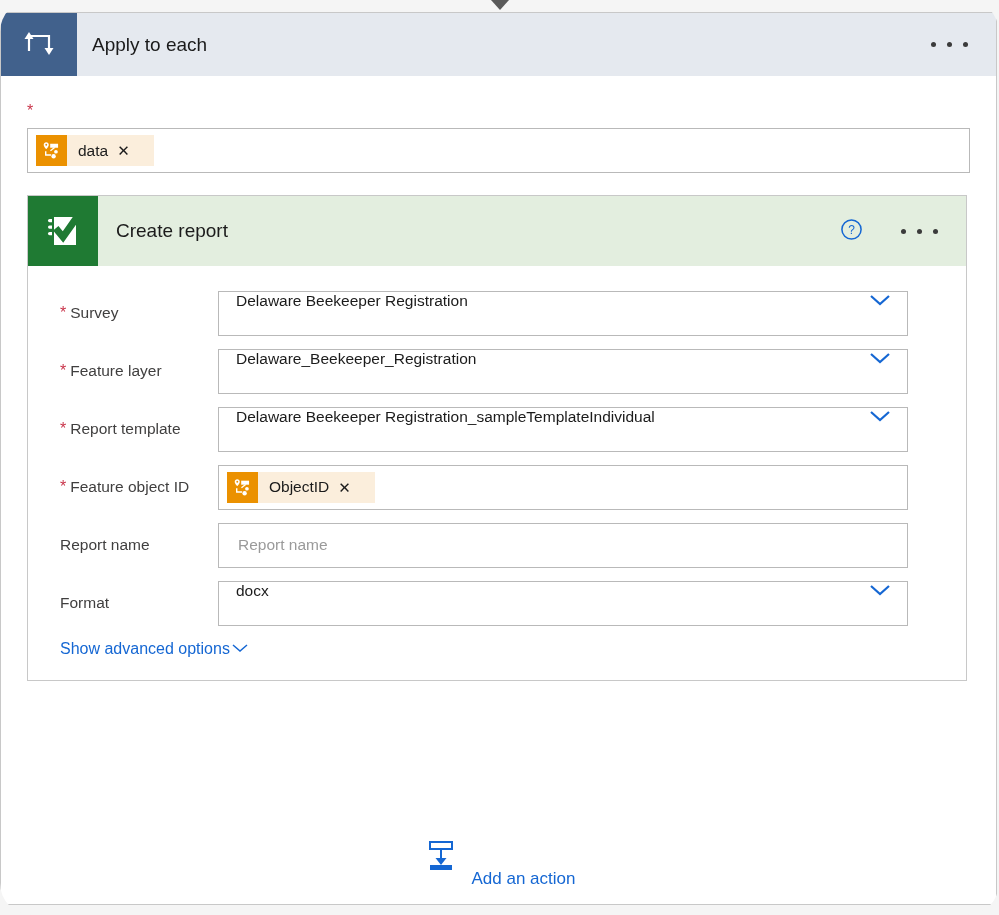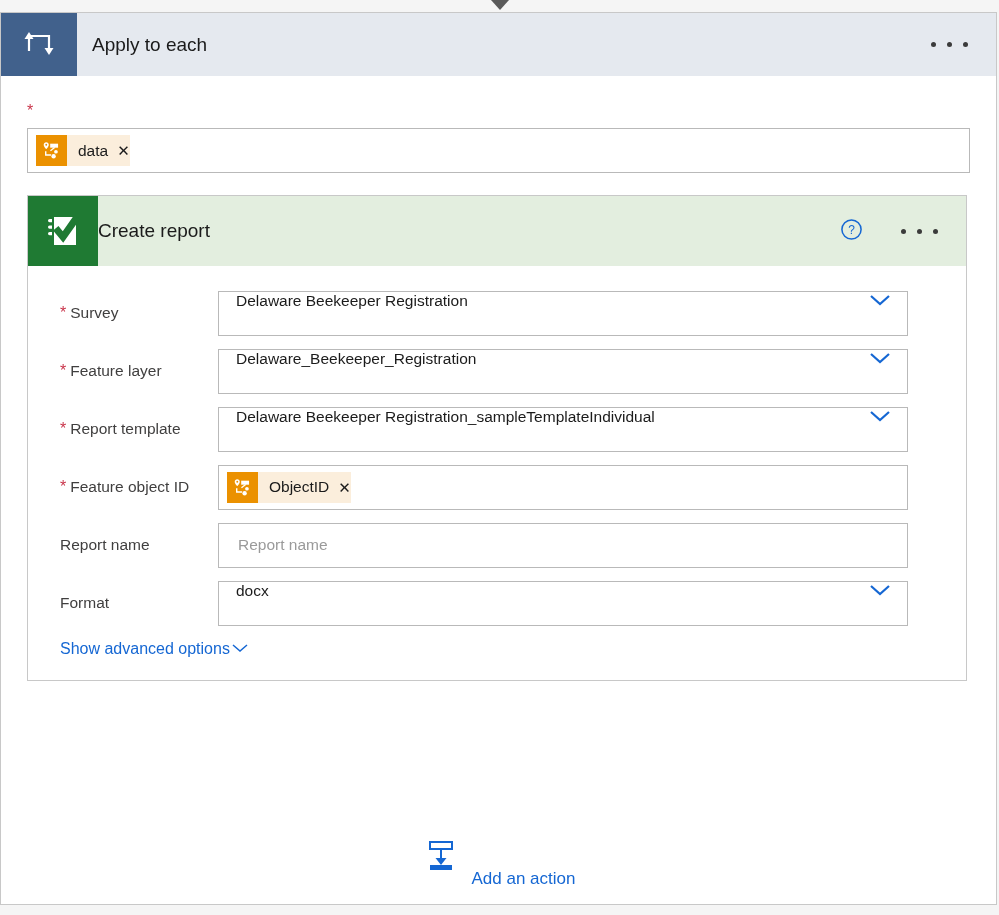--- a/index.html
+++ b/index.html
@@ -7,20 +7,21 @@
     padding: 0;
     background: #f5f5f5;
     font-family: "Liberation Sans", sans-serif;
   }
   #page {
     position: relative;
     width: 999px;
     height: 915px;
     background: #f5f5f5;
     overflow: hidden;
+    border-radius: 32px;
   }
 
   
   .top-arrow {
     position: absolute;
     left: 0; top: 0;
     width: 999px; height: 12px;
     display: flex; justify-content: center; align-items: flex-start;
   }
   .top-arrow svg { display:block; }
@@ -89,21 +90,21 @@
     display: flex;
     align-items: center;
     padding-left: 8px;
     box-sizing: border-box;
   }
   .token {
     display: inline-flex;
     align-items: center;
     background: #fbeedc;
     height: 31px;
-    padding-right: 0;
+    padding-right: 24px;
   }
   .token .tok-icon {
     width: 31px; height: 31px;
     background: #eb9100;
     display:flex; align-items:center; justify-content:center;
     flex: 0 0 auto;
   }
   .token .tok-label {
     font-size: 15.5px;
     color: #1b1b1b;
@@ -133,20 +134,21 @@
   .action-icon-box {
     width: 70px;
     background: #1f7a33;
     display:flex; align-items:center; justify-content:center;
     flex: 0 0 auto;
   }
   .action-title {
     flex: 1;
     display: flex;
     align-items: center;
+    padding-left: 18px;
     font-size: 19px;
     color: #1b1b1b;
   }
   .action-header-tools {
     display: flex;
     align-items: center;
     gap: 38px;
     padding-right: 28px;
   }
   .help-icon { cursor: pointer; display:block; }

